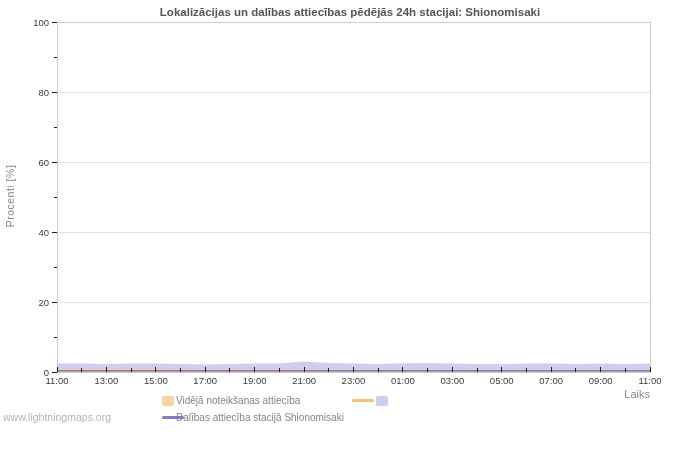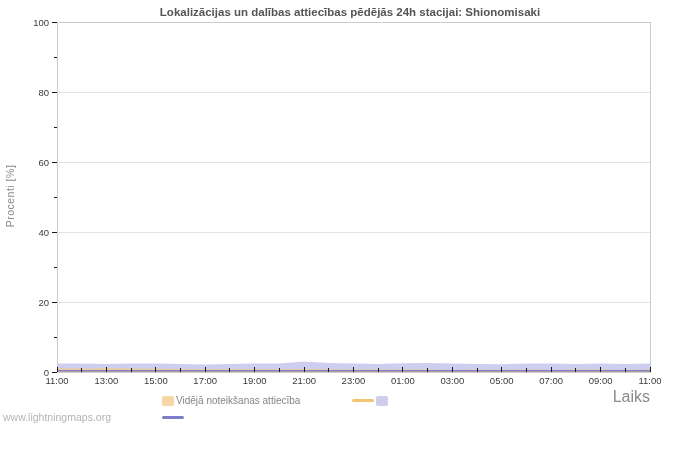--- a/index.html
+++ b/index.html
@@ -35,21 +35,21 @@
     font-size: 10.5px;
     color: #8a8a8a;
     letter-spacing: 0.5px;
   }
   #x-axis-title {
     position: absolute;
     top: 388px;
     left: 550px;
     width: 100px;
     text-align: right;
-    font-size: 16px;
+    font-size: 11px;
     color: #8a8a8a;
   }
   #plot-svg {
     position: absolute;
     left: 0;
     top: 0;
   }
   #plot-svg text {
     font-family: "Liberation Sans", "DejaVu Sans", sans-serif;
     font-size: 9.5px;
@@ -180,17 +180,18 @@
 
   <div id="x-axis-title">Laiks</div>
 
   <div id="legend">
     <span class="swatch" style="background: rgb(246, 215, 164);"></span>
     <span class="legend-label">Vidējā noteikšanas attiecība</span>
     <span class="line-swatch" style="background: rgb(242, 196, 116);"></span>
 
     <span class="swatch" style="background: rgb(205, 205, 238);"></span>
     <span class="line-swatch" style="background: rgb(125, 125, 202);"></span>
+    <span class="legend-label">Dalības attiecība stacijā Shionomisaki</span>
   </div>
 
   <a id="watermark" href="#">www.lightningmaps.org</a>
 
 </div>
 
 </body></html>

